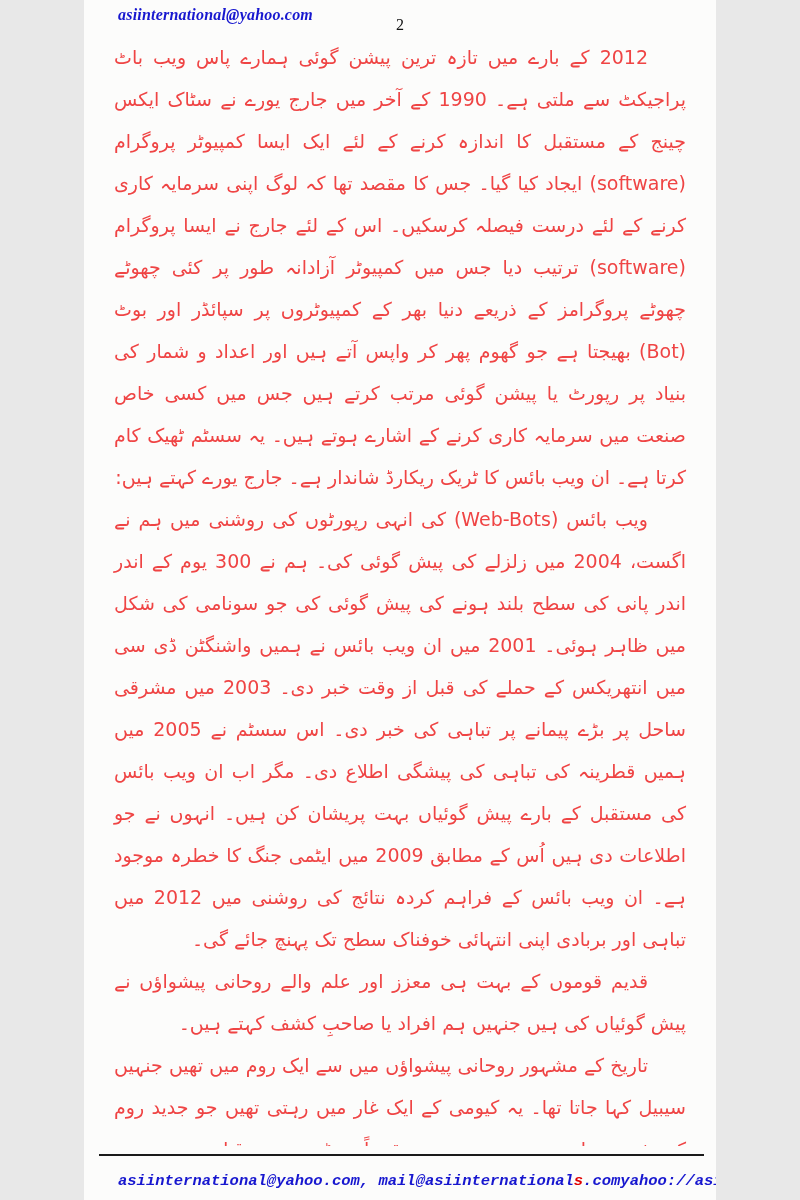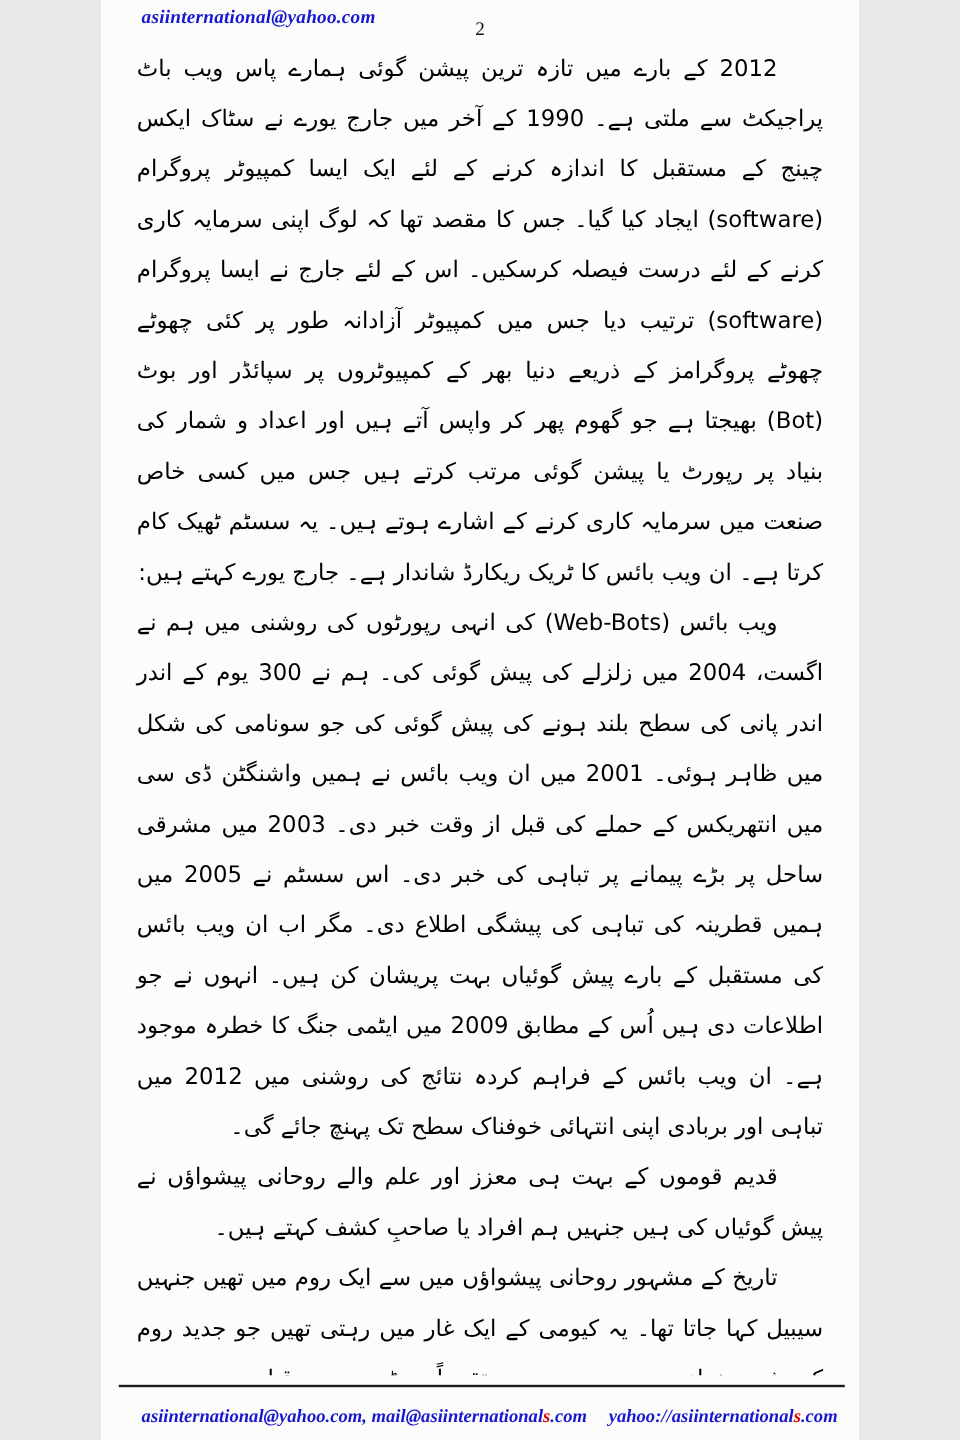--- a/index.html
+++ b/index.html
@@ -53,40 +53,40 @@
   }
   .body-text p {
     margin: 0;
     direction: rtl;
     unicode-bidi: embed;
     text-align: justify;
     text-indent: 38px;
     font-size: 19px;
     line-height: 42px;
     font-family: "DejaVu Sans", "Liberation Serif", sans-serif;
-    color: #000000;
+    color: #ef4444;
   }
   .rule {
     position: absolute;
     left: 15px;
     right: 12px;
     bottom: 44px;
     border: 0;
     border-top: 2px solid #1a1a1a;
     margin: 0;
   }
   .footer {
     position: absolute;
     left: 34px;
     right: 18px;
     bottom: 10px;
     display: flex;
     justify-content: space-between;
     align-items: baseline;
-    font-family: Liberation Serif, serif;
+    font-family: Liberation Mono, monospace;
     font-style: italic;
     font-weight: bold;
     font-size: 15.5px;
     color: #1717cf;
     white-space: nowrap;
   }
   .red-s { color: #e00000; }
   .footer-left, .footer-right { color: #1717cf; }
 </style>
 </head>

